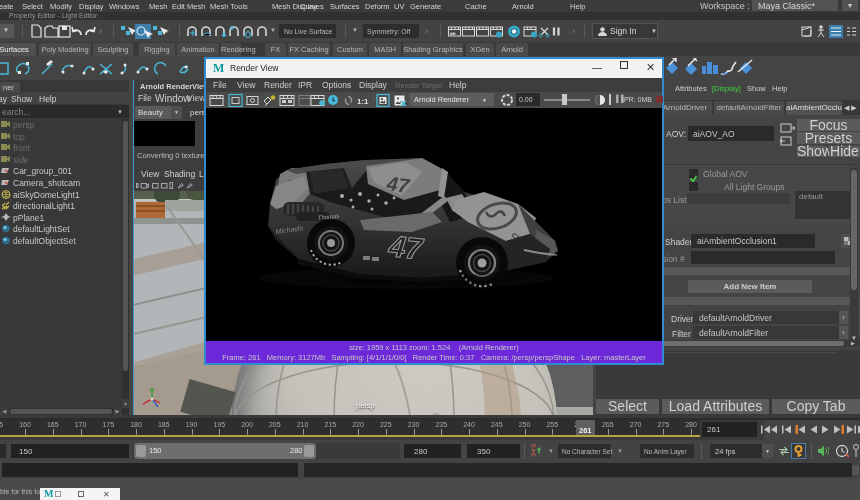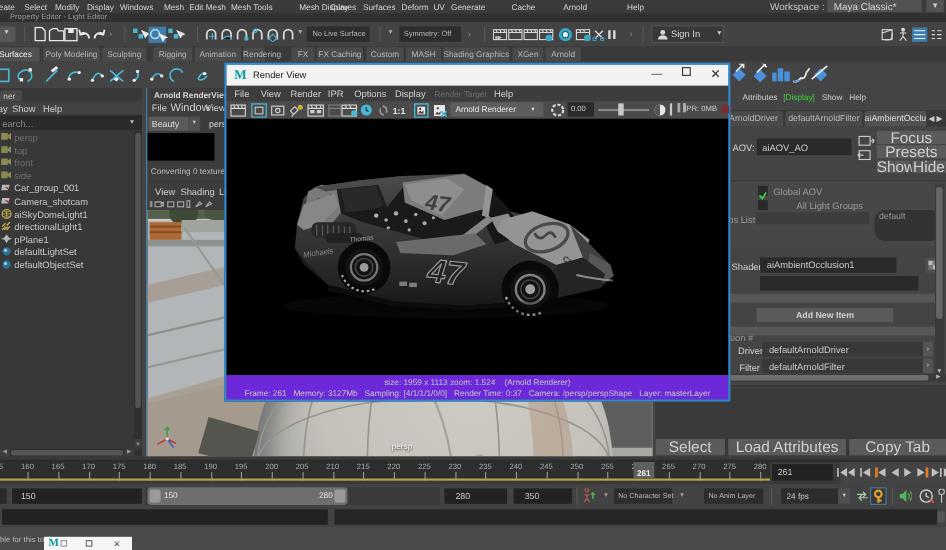--- a/index.html
+++ b/index.html
@@ -437,36 +437,36 @@
 
   <div class="abs" style="left:93px;top:89px;width:9px;height:9px;background:#2a2a2a;">
     <svg width="9" height="9" viewBox="0 0 9 9">
           <path d="M1.5 4.5 l2.5 3 3.5 -5.5" stroke="#3fd23f" stroke-width="1.5" fill="none"></path>
         </svg></div>
   <span class="abs txt" style="left:107px;top:89px;font-size:8.5px;color:#9a9a9a;">Global AOV</span>
   <div class="abs" style="left:93px;top:102px;width:9px;height:9px;background:#2a2a2a;"></div>
   <span class="abs txt" style="left:107px;top:102px;font-size:8.5px;color:#9a9a9a;margin-left:21px;">All Light Groups</span>
   <span class="abs txt" style="left:66px;top:115px;font-size:8.5px;color:#9a9a9a;">ps List</span>
   <div class="fld" style="left:91px;top:113px;width:103px;height:11px;background:#3d3d3d;"></div>
-  <div class="abs" style="left:199px;top:111px;width:61px;height:28px;background:#333333;border-radius:10px;">
+  <div class="abs" style="left:199px;top:111px;width:61px;height:28px;background:#333333;">
     <span class="abs txt" style="left:4px;top:1px;font-size:8px;color:#999;">default</span>
       </div>
 
   <span class="abs txt" style="left:69px;top:157px;font-size:8.5px;">Shader</span>
   <div class="fld" style="left:95px;top:154px;width:124px;height:14px;">
     <span class="abs" style="left:6px;top:2px;">aiAmbientOcclusion1</span>
       </div>
   <div class="abs" style="left:245px;top:154px;width:14px;height:14px;background:#4e4e4e;">
     <svg width="14" height="14" viewBox="0 0 14 14">
           <rect x="3" y="3" width="4" height="4" fill="#bbb"></rect>
           <rect x="7" y="7" width="4" height="4" fill="#bbb"></rect>
           <rect x="7" y="3" width="4" height="4" fill="#777"></rect>
           <rect x="3" y="7" width="4" height="4" fill="#777"></rect>
         </svg></div>
-  <span class="abs txt" style="left:66px;top:174px;font-size:8.5px;color:#9a9a9a;margin-top:48px;">sion #</span>
+  <span class="abs txt" style="left:66px;top:174px;font-size:8.5px;color:#9a9a9a;">sion #</span>
   <div class="fld" style="left:95px;top:171px;width:144px;height:13px;"></div>
 
   <div class="abs" style="left:2px;top:187px;width:258px;height:8px;background:#575757;border-radius:2px;"></div>
   <div class="btn" style="left:92px;top:200px;width:124px;height:13px;line-height:13px;font-weight:bold;font-size:8px;">Add New Item</div>
   <div class="abs" style="left:2px;top:217px;width:258px;height:8px;background:#575757;border-radius:2px;"></div>
 
   <span class="abs txt" style="left:75px;top:234px;font-size:8.5px;">Driver</span>
   <div class="fld" style="left:97px;top:231px;width:146px;height:13px;background:#383838;">
     <span class="abs" style="left:6px;top:2px;">defaultArnoldDriver</span>
       </div>

